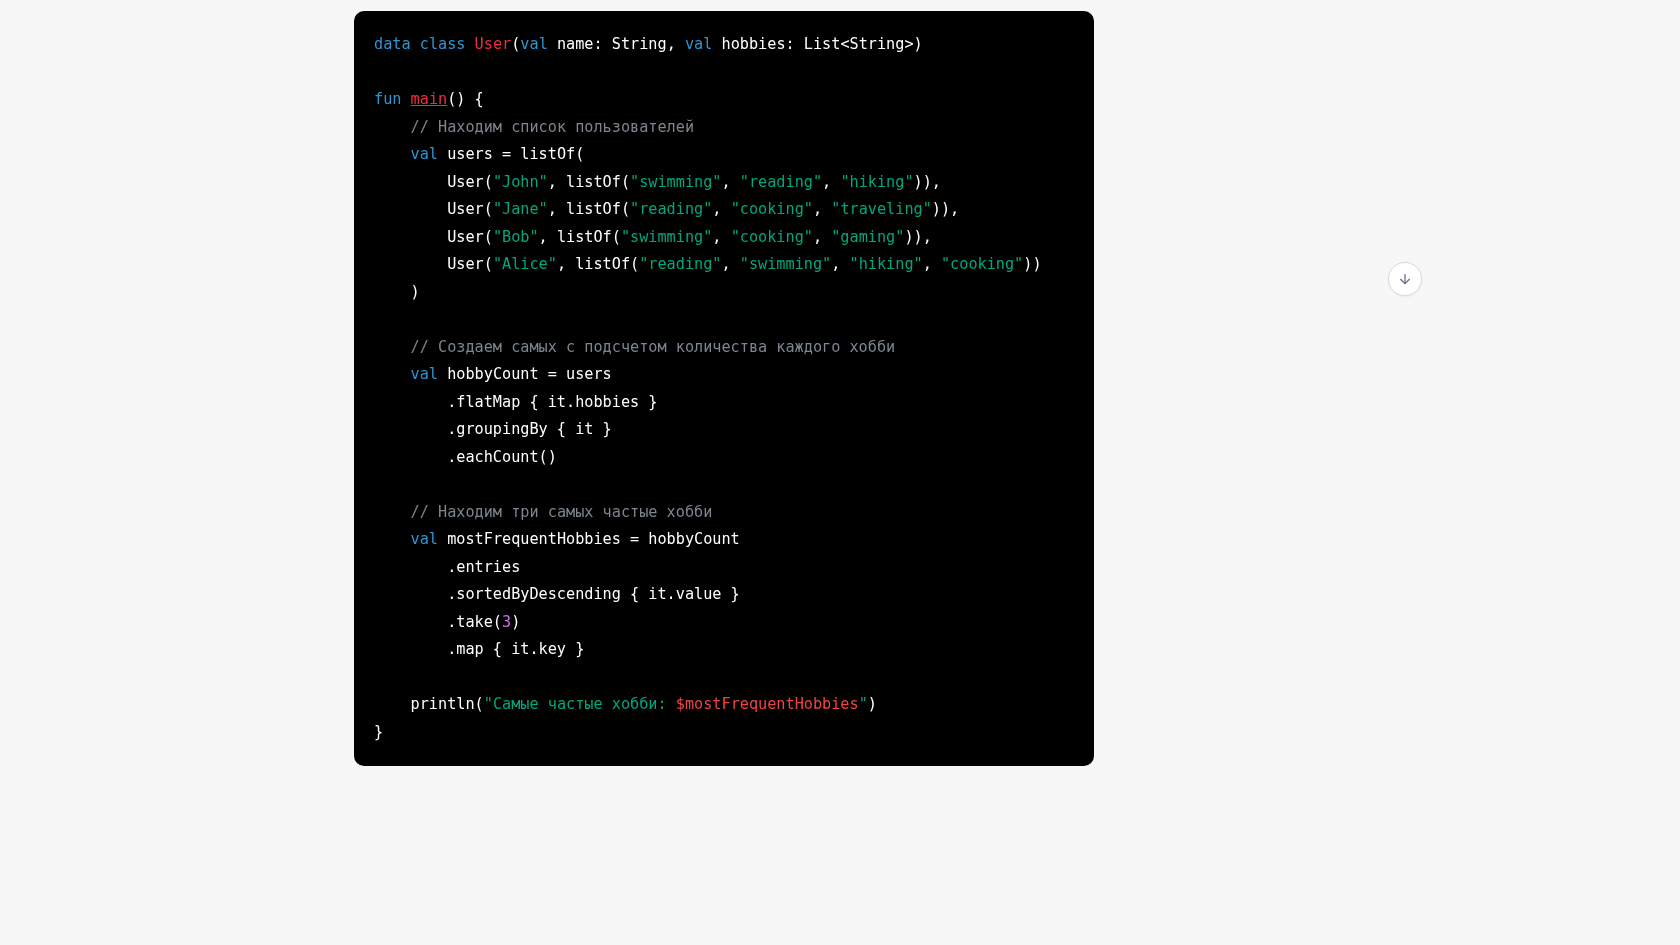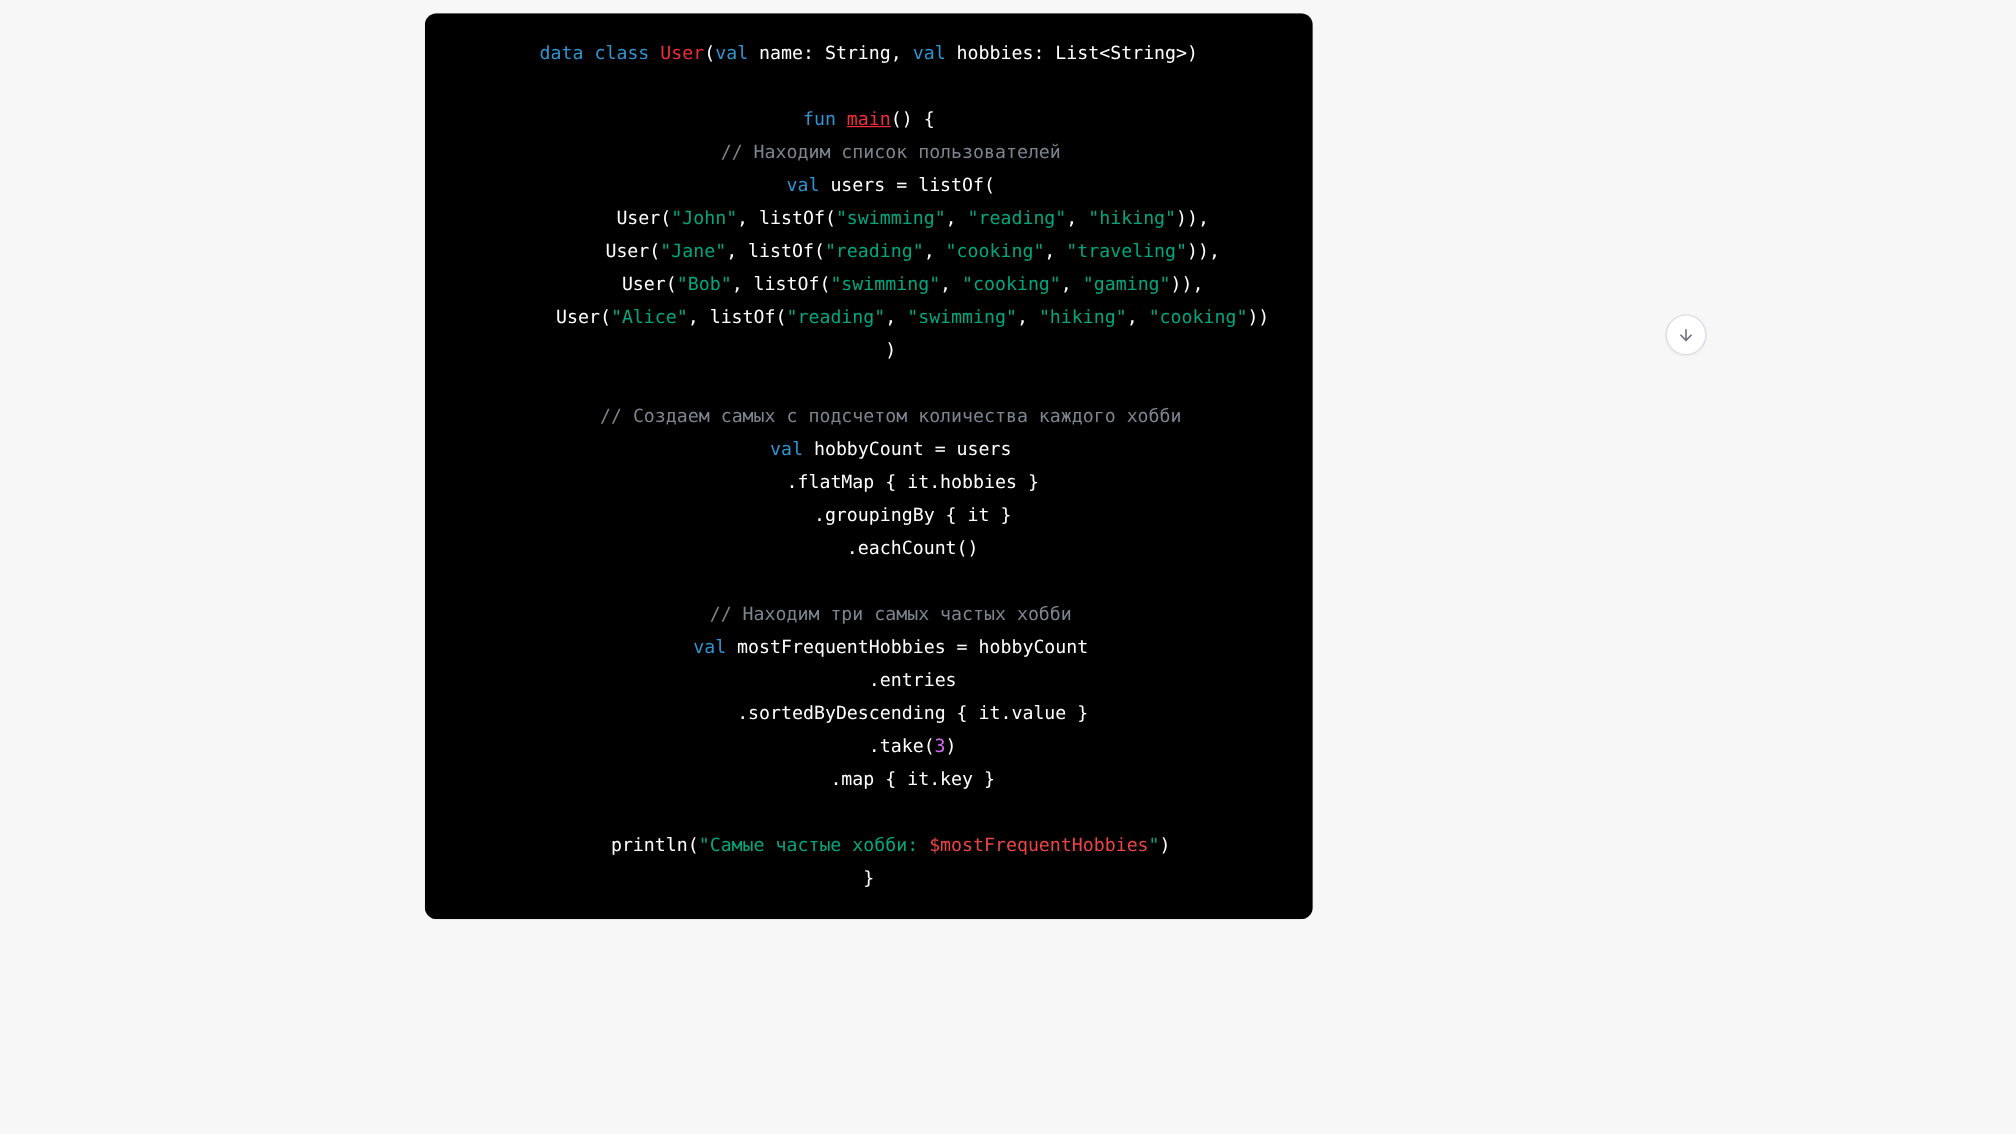--- a/index.html
+++ b/index.html
@@ -57,21 +57,20 @@
       background: #000;
       padding: 20px;
       font-family: "Consolas", "Monaco", "Courier New", monospace;
       font-size: 15.2px;
       line-height: 27.5px;
       color: #fff;
     }
     pre {
       white-space: pre;
       margin: 0;
-      text-align: center;
     }
     .kw { color: #2e95d3; }
     .cls { color: #f22c3d; }
     .func { color: #f22c3d; text-decoration: underline; }
     .str { color: #00a67d; }
     .num { color: #d56cf4; }
     .com { color: #7d8590; }
     .interp { color: #ef4444; }
     .scroll-btn {
       position: absolute;
@@ -111,21 +110,21 @@
         User(<span class="str">"Bob"</span>, listOf(<span class="str">"swimming"</span>, <span class="str">"cooking"</span>, <span class="str">"gaming"</span>)),
         User(<span class="str">"Alice"</span>, listOf(<span class="str">"reading"</span>, <span class="str">"swimming"</span>, <span class="str">"hiking"</span>, <span class="str">"cooking"</span>))
     )
 
     <span class="com">// Создаем самых с подсчетом количества каждого хобби</span>
     <span class="kw">val</span> hobbyCount = users
         .flatMap { it.hobbies }
         .groupingBy { it }
         .eachCount()
 
-    <span class="com">// Находим три самых частых хобби</span>
+    <span class="com">// Находим три самых частые хобби</span>
     <span class="kw">val</span> mostFrequentHobbies = hobbyCount
         .entries
         .sortedByDescending { it.value }
         .take(<span class="num">3</span>)
         .map { it.key }
 
     println(<span class="str">"Самые частые хобби: </span><span class="interp">$mostFrequentHobbies</span><span class="str">"</span>)
 }</pre>
   </div>
 </div>

